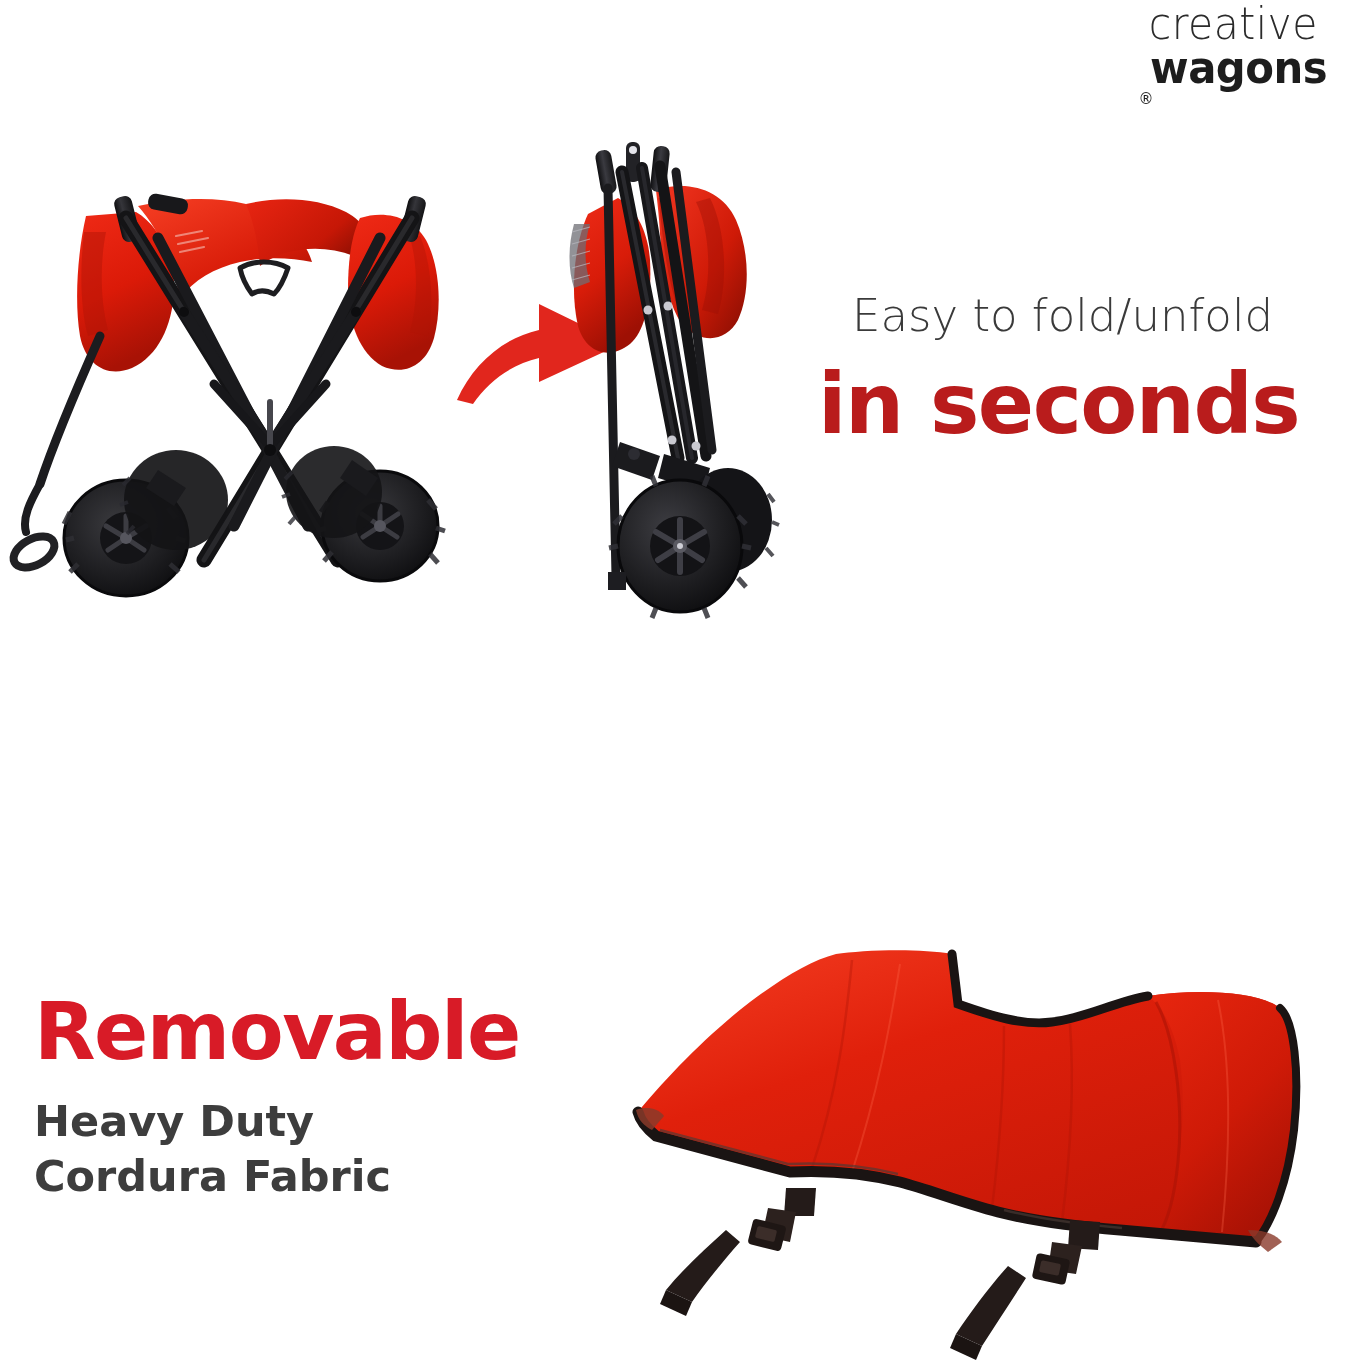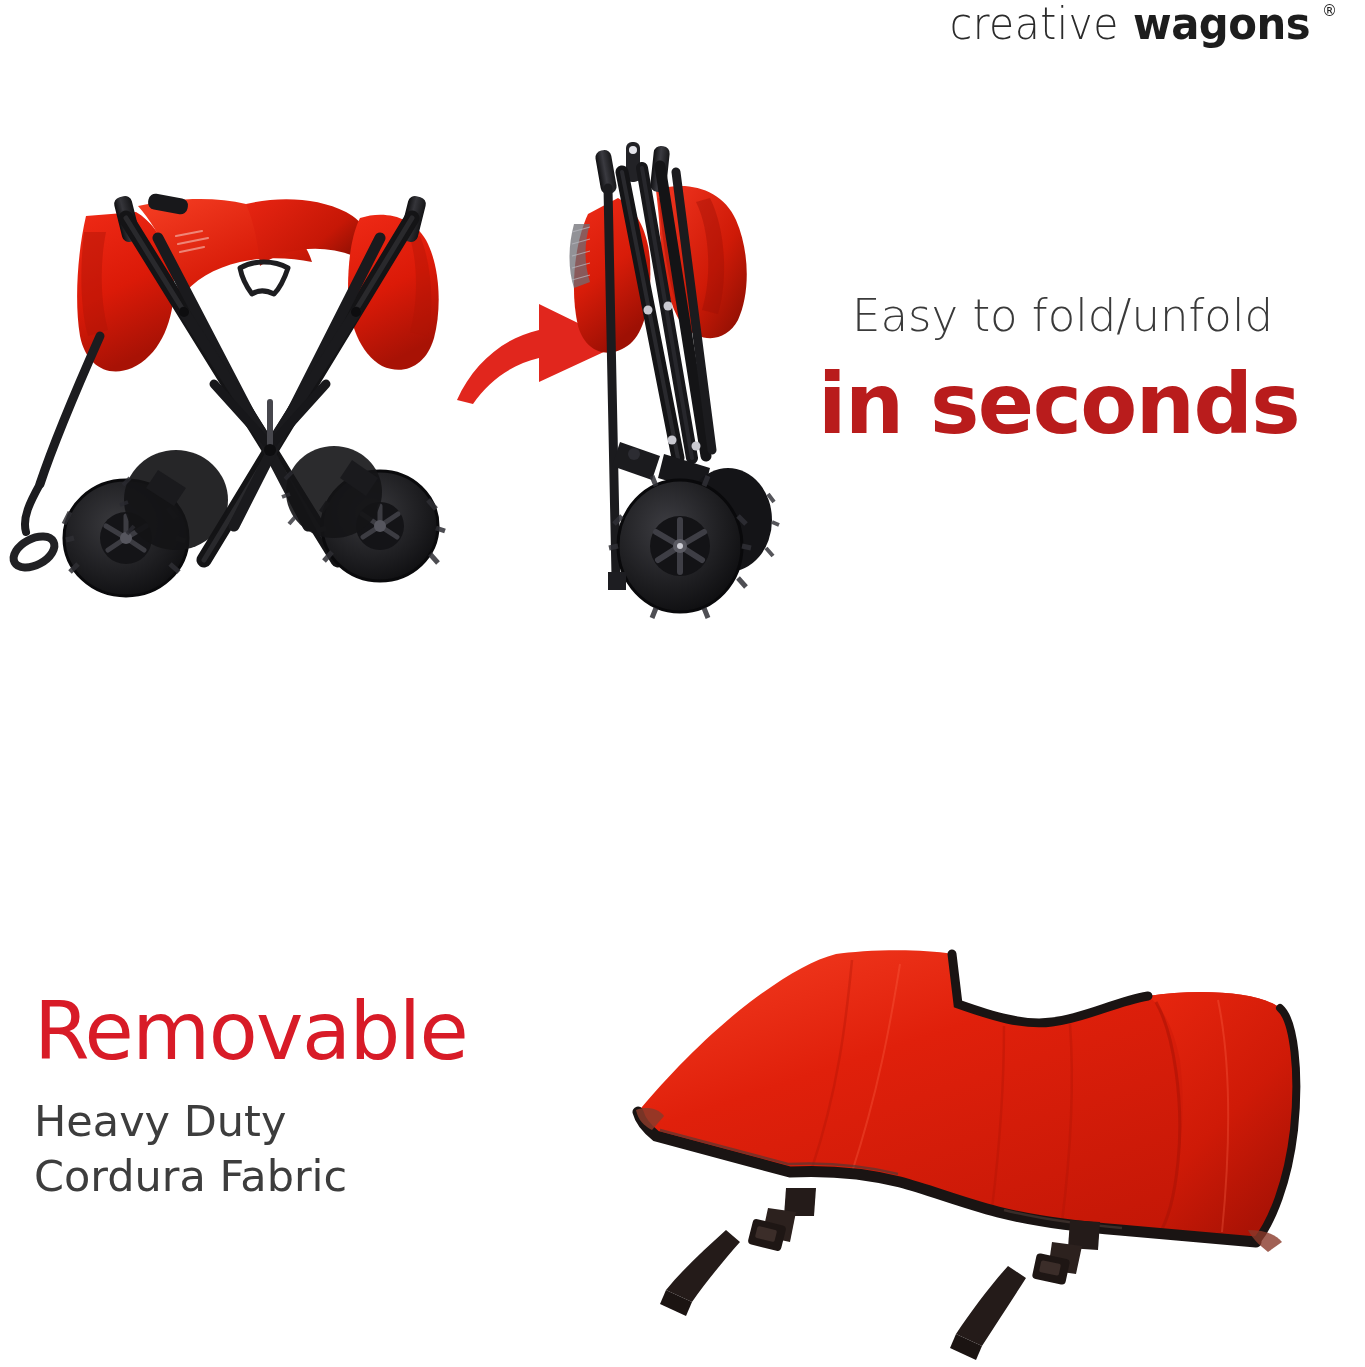--- a/index.html
+++ b/index.html
@@ -23,20 +23,21 @@
 
   
   .brand {
     position: absolute;
     top: 2px;
     right: 28px;
     display: flex;
     align-items: flex-start;
     line-height: 1;
     white-space: nowrap;
+    flex-direction: column;
   }
   .brand-light {
     font-family: "DejaVu Sans", sans-serif;
     font-weight: 300;
     font-size: 44px;
     letter-spacing: 0.5px;
     color: #2b2b2b;
     transform: scaleX(0.93);
     transform-origin: right center;
   }
@@ -88,33 +89,33 @@
 
   
   .feature-block {
     position: absolute;
     left: 34px;
     top: 992px;
     width: 600px;
   }
   .feature-title {
     font-family: "DejaVu Sans", sans-serif;
-    font-weight: 400;
+    font-weight: 700;
     font-size: 80px;
     color: #d81b27;
     letter-spacing: -1.5px;
     line-height: 1.0;
     white-space: nowrap;
   }
   .feature-lines {
     margin-top: 22px;
   }
   .feature-line {
     font-family: "DejaVu Sans", sans-serif;
-    font-weight: 400;
+    font-weight: 700;
     font-size: 43px;
     color: #3d3d3d;
     line-height: 1.28;
     white-space: nowrap;
   }
 
   
   .stage { position: absolute; }
   .stage svg { display: block; overflow: visible; }
 

